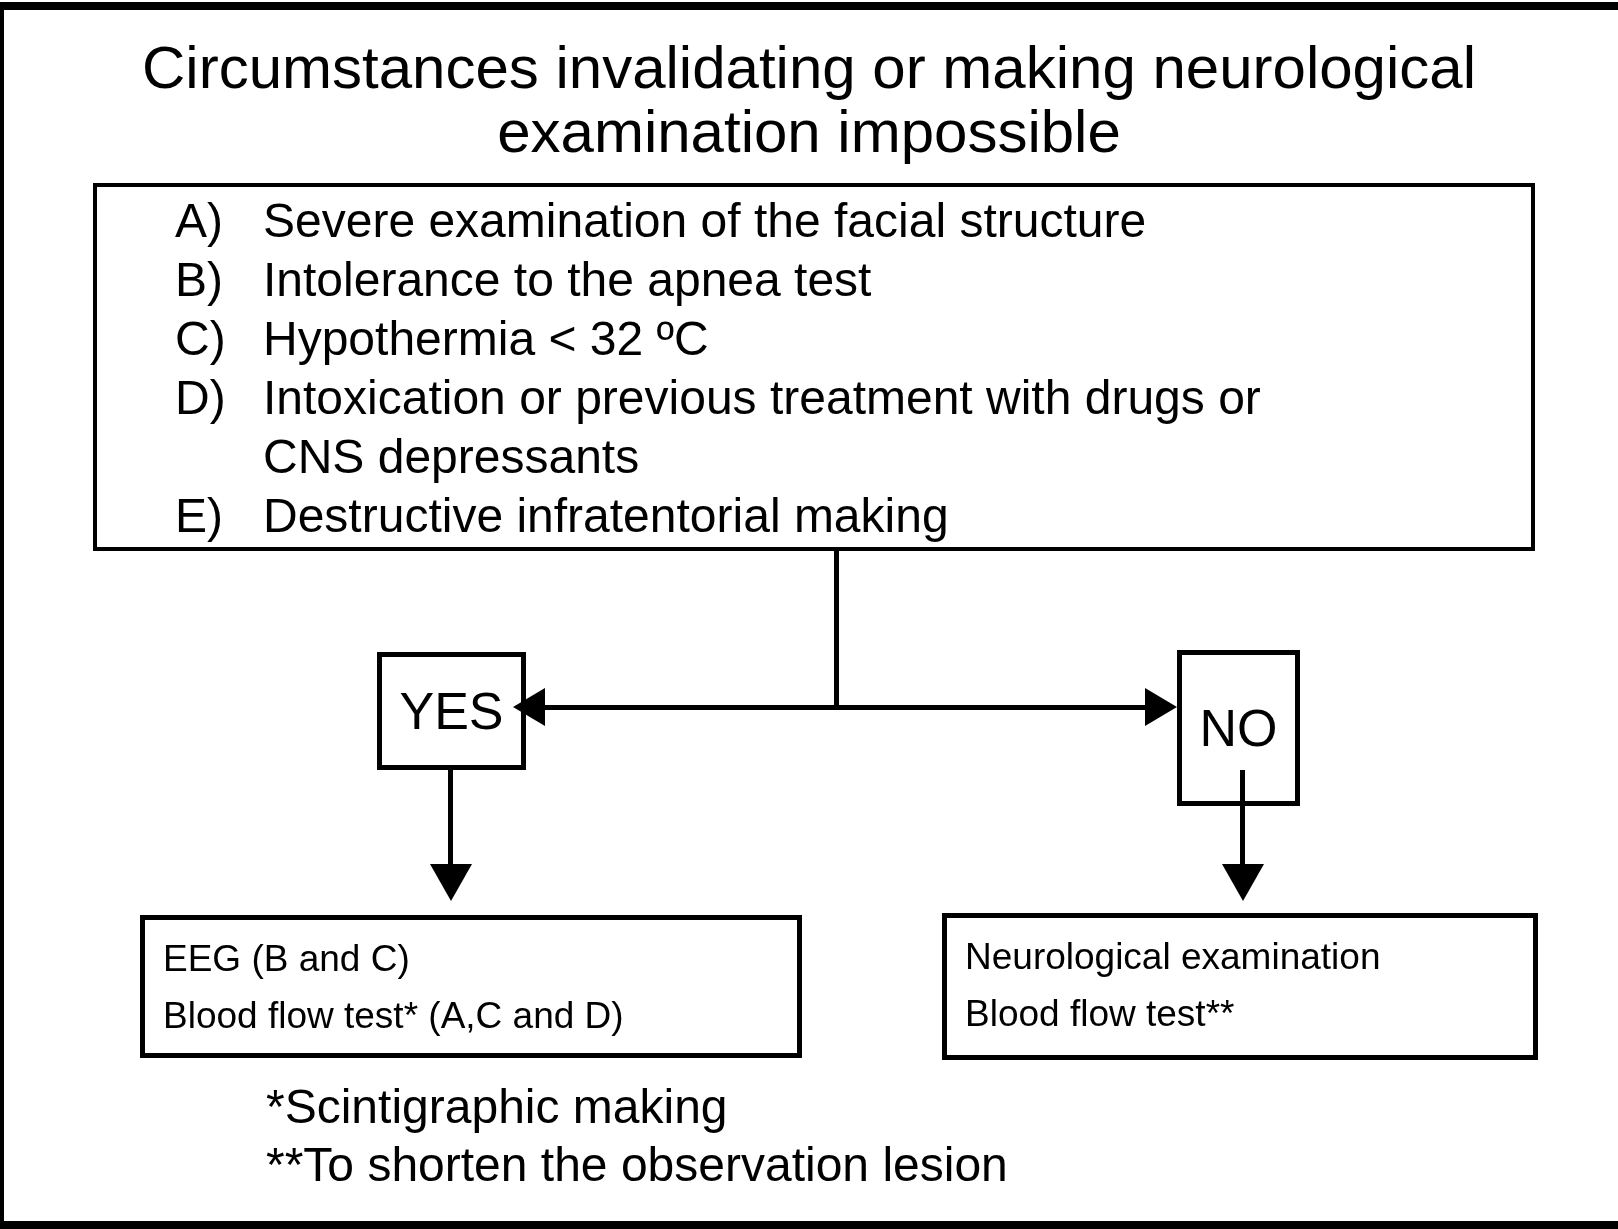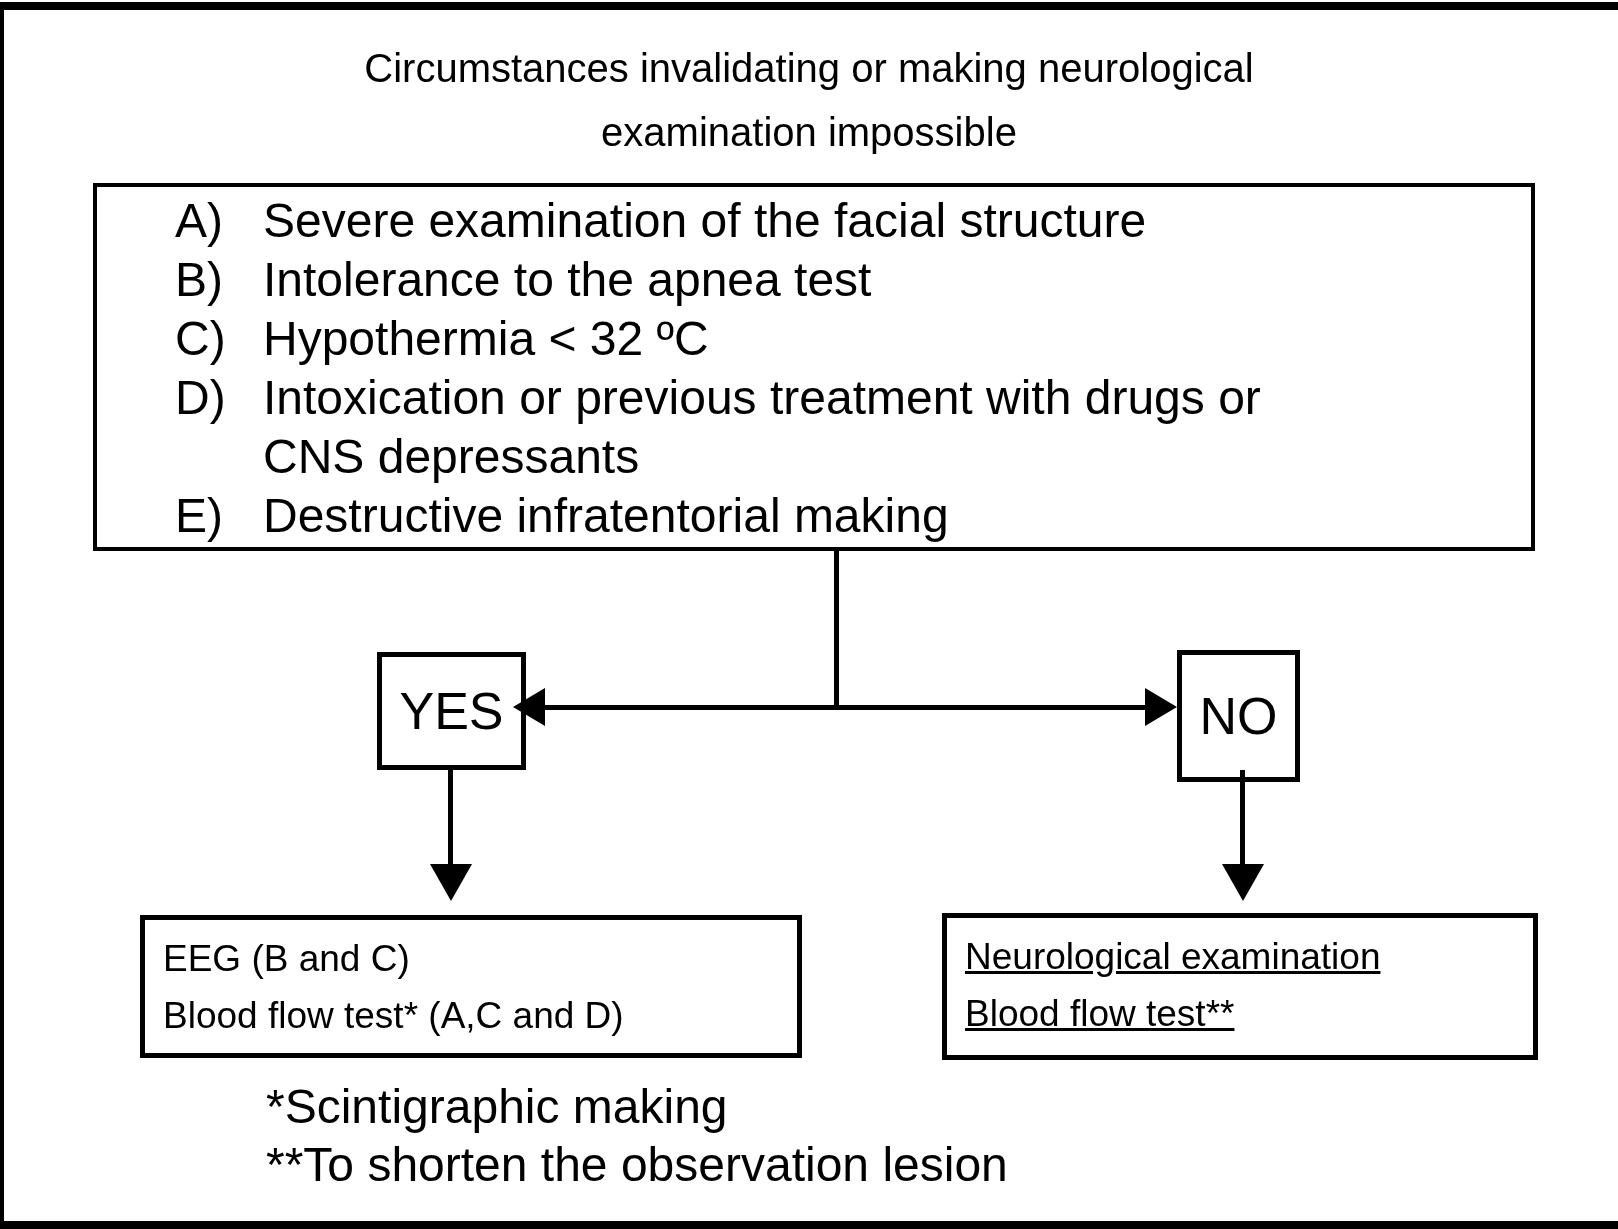--- a/index.html
+++ b/index.html
@@ -20,21 +20,21 @@
 
   
   .frame-top    { left: 0; top: 2px;    width: 1618px; height: 8px; background: #000; }
   .frame-left   { left: 0; top: 2px;    width: 4px;    height: 1227px; background: #000; }
   .frame-bottom { left: 0; top: 1221px; width: 1618px; height: 8px; background: #000; }
 
   
   .title {
     left: 0; top: 36px; width: 1618px;
     text-align: center;
-    font-size: 40px;
+    font-size: 60px;
     line-height: 64px;
     letter-spacing: 0px;
   }
 
   
   .criteria-box {
     left: 93px; top: 183px;
     width: 1434px; height: 356px;
     border: 4px solid #000;
     padding-top: 4px;
@@ -88,32 +88,32 @@
   
   .decision-box {
     border: 5px solid #000;
     display: flex;
     align-items: center;
     justify-content: center;
     font-size: 52px;
     box-sizing: border-box;
   }
   .yes-box { left: 377px; top: 652px; width: 149px; height: 118px; }
-  .no-box  { left: 1177px; top: 650px; width: 123px; height: 132px; }
+  .no-box  { left: 1177px; top: 650px; width: 123px; height: 156px; }
 
   
   .outcome-box {
     border: 5px solid #000;
     font-size: 37px;
     line-height: 57px;
     box-sizing: border-box;
     padding: 10px 10px 0 18px;
   }
   .outcome-yes { left: 140px; top: 915px; width: 662px; height: 143px; }
-  .outcome-no  { left: 942px; top: 913px; width: 596px; height: 147px; text-decoration: underline; }
+  .outcome-no  { left: 942px; top: 913px; width: 596px; height: 147px; }
 
   
   .footnotes {
     left: 266px; top: 1078px;
     font-size: 48px;
     line-height: 58px;
   }
 </style>
 </head>
 <body>

